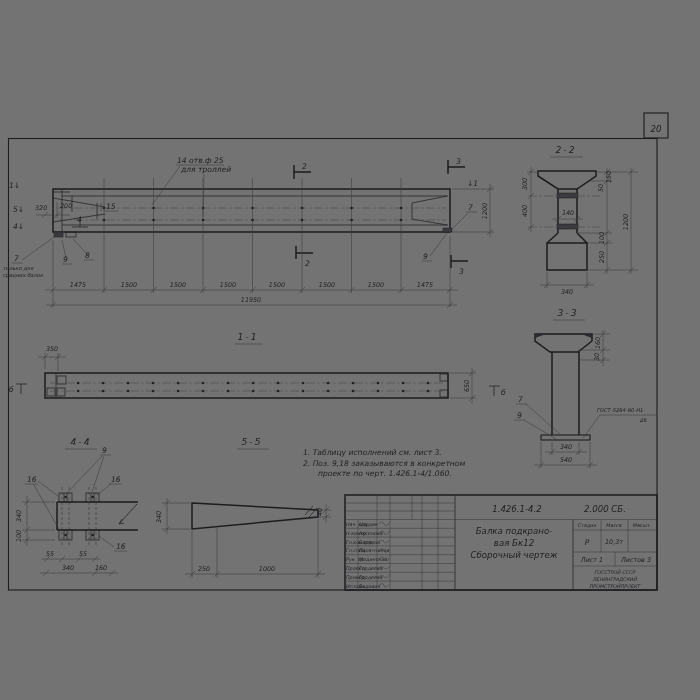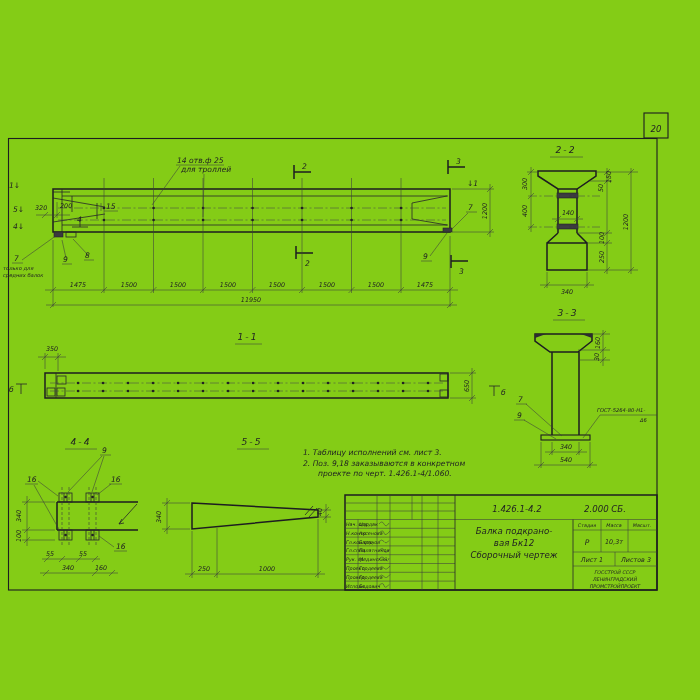--- a/index.html
+++ b/index.html
@@ -1,16 +1,16 @@
 <!DOCTYPE html>
 <html><head>
 <meta charset="utf-8">
 <style>
   html,body{margin:0;padding:0;background:#ffffff;}
-  .canvas{position:relative;width:700px;height:700px;background:#84cc16;overflow:hidden;}
+  .canvas{position:relative;width:700px;height:700px;background:#737373;overflow:hidden;}
   svg{position:absolute;left:0;top:0;}
   svg text{font-family:"DejaVu Sans",sans-serif;font-style:italic;fill:#1f1f23;}
   .d{font-size:6.4px;}
   .l{font-size:7.6px;}
   .l2{font-size:8.6px;}
   .t{font-size:9.2px;letter-spacing:2px;}
   .y{font-size:4.8px;}
   .y2{font-size:5.2px;}
   .m{text-anchor:middle;}
   .s{stroke:#26262a;fill:none;stroke-width:.8;}

